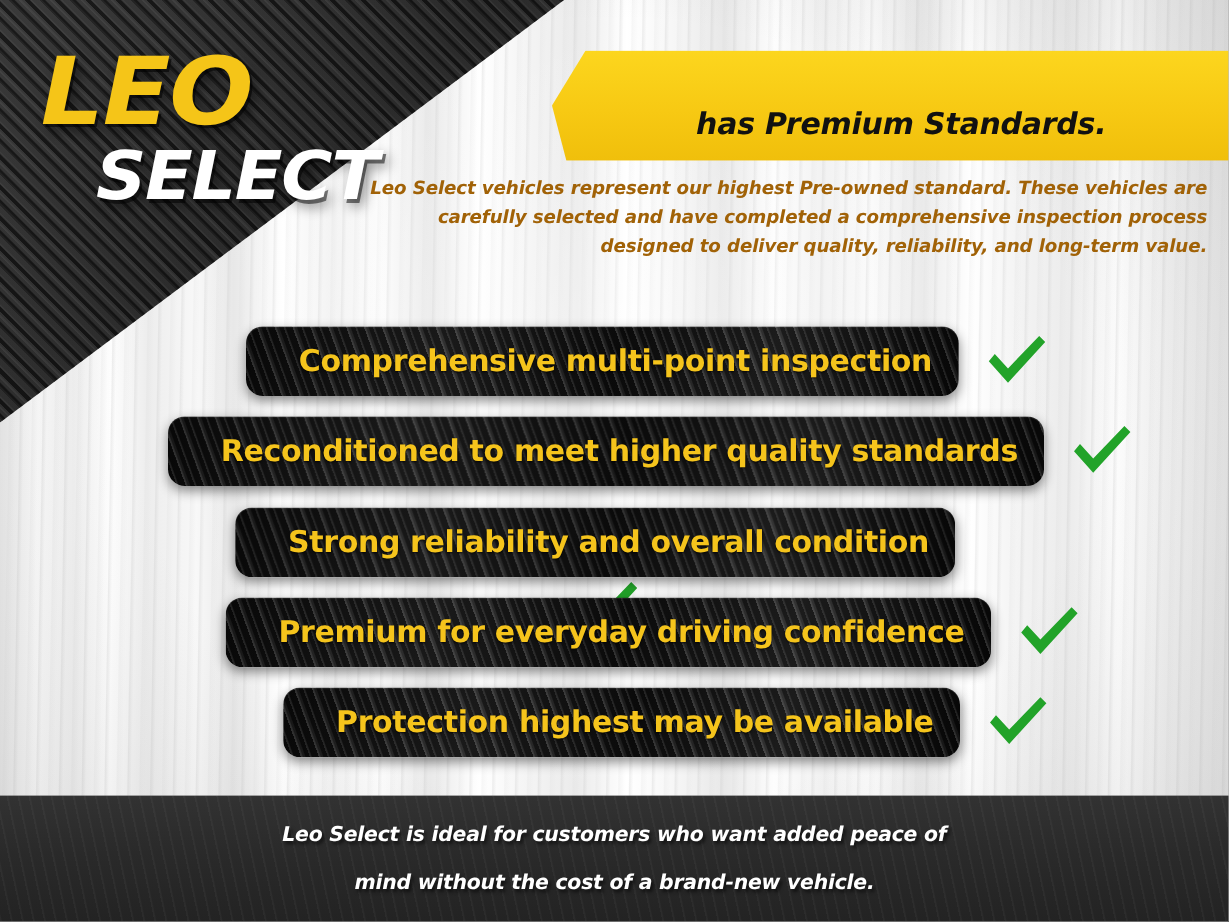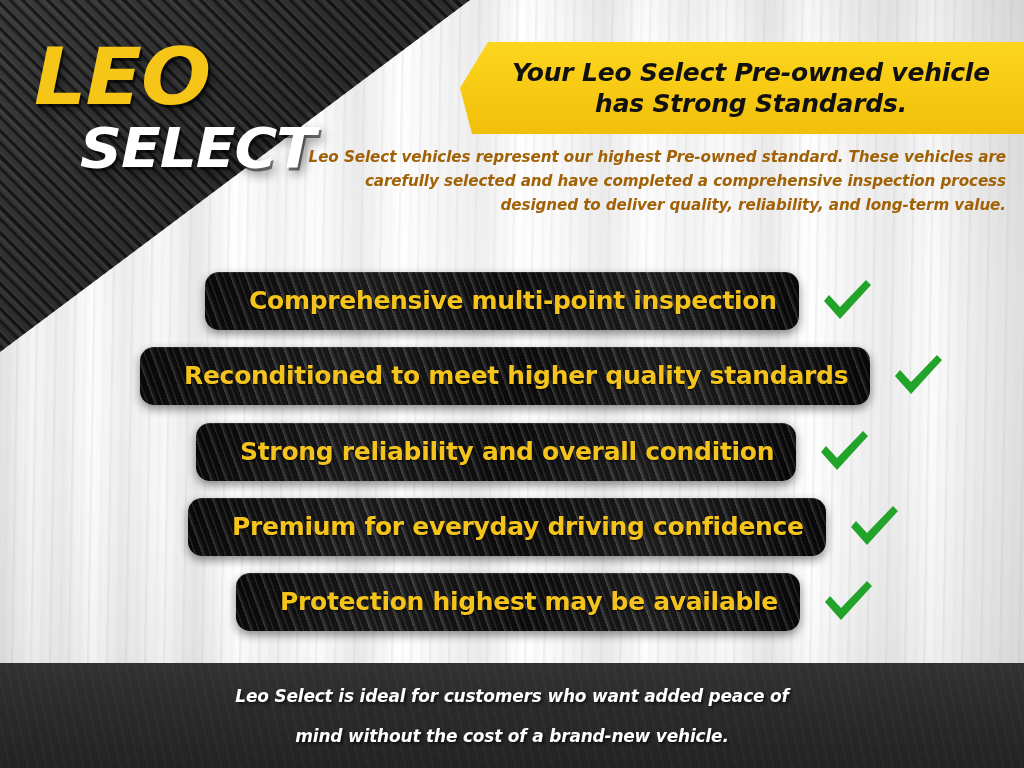--- a/index.html
+++ b/index.html
@@ -142,21 +142,21 @@
   .check{
     flex:0 0 auto;
     width:52px;height:50px;
     margin-left:22px;
   }
   .check svg{display:block;width:52px;height:50px;}
 
   
   .row-0{left:205px;top:6px;}
   .row-1{left:140px;top:81px;}
-  .row-2{left:196px;top:157px;}
+  .row-2{left:196px;top:157px;flex-direction:column;}
   .row-3{left:188px;top:232px;}
   .row-4{left:236px;top:307px;}
 
   
   .footer{
     position:absolute;left:0;top:663px;width:1024px;height:105px;
     background:
       repeating-linear-gradient(78deg,
         rgba(255,255,255,.035) 0px, rgba(255,255,255,.035) 1px,
         rgba(255,255,255,0) 2px, rgba(255,255,255,0) 9px),
@@ -186,22 +186,22 @@
   <div class="wedge"></div>
   <div class="wedge-edge"></div>
 
   <div class="logo">
     <div class="logo-leo">LEO</div>
     <div class="logo-select">SELECT</div>
   </div>
 
   <div class="banner">
     <div class="banner-text">
-      <span>Your Leo Select Pre-owned vehicle</span><br>
-      <span>has Strong Standards.</span>
+      <br>
+      <span>has Premium Standards.</span>
     </div>
   </div>
 
   <div class="intro">Leo Select vehicles represent our highest Pre-owned standard. These vehicles are carefully selected and have completed a comprehensive inspection process designed to deliver quality, reliability, and long-term value.</div>
 
   <div class="rows">
 
     <div class="row row-0">
       <div class="pill">
         <span class="pill-text">Comprehensive multi-point inspection</span>

